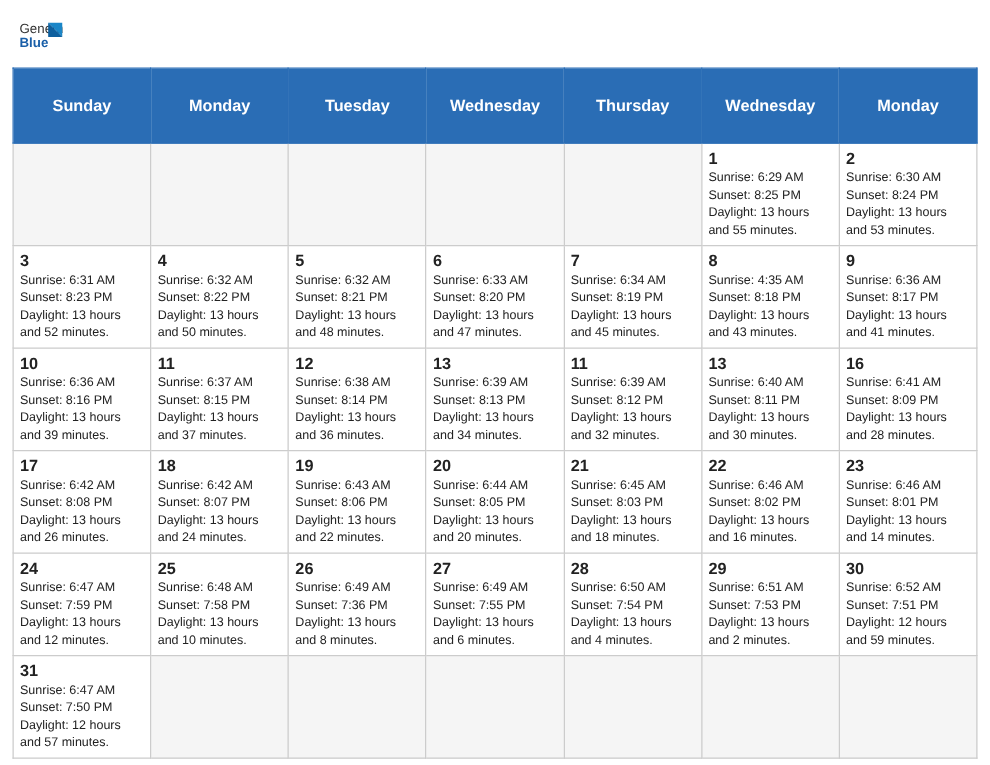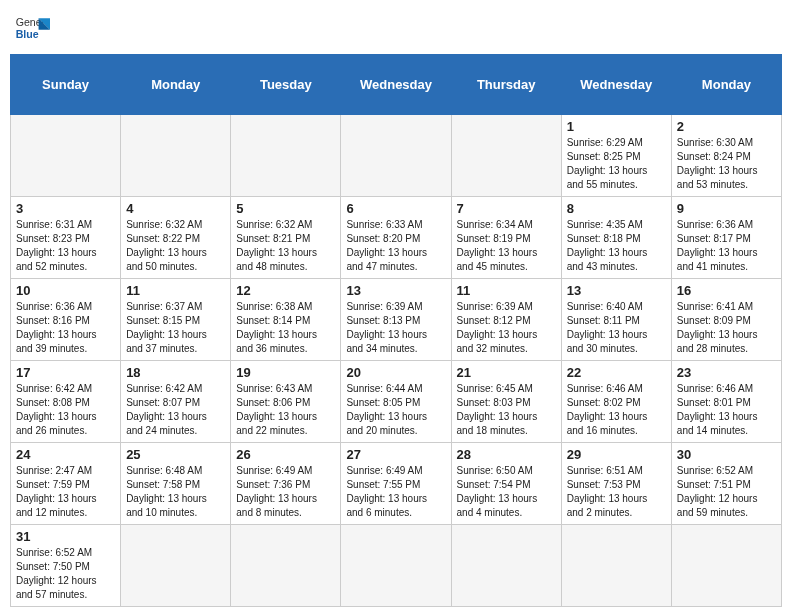--- a/index.html
+++ b/index.html
@@ -281,21 +281,21 @@
           <span class="day-number">23</span>
           <div class="day-info">Sunrise: 6:46 AM
 Sunset: 8:01 PM
 Daylight: 13 hours
 and 14 minutes.</div>
         </td>
       </tr>
       <tr>
         <td>
           <span class="day-number">24</span>
-          <div class="day-info">Sunrise: 2:47 AM
+          <div class="day-info">Sunrise: 6:47 AM
 Sunset: 7:59 PM
 Daylight: 13 hours
 and 12 minutes.</div>
         </td>
         <td>
           <span class="day-number">25</span>
           <div class="day-info">Sunrise: 6:48 AM
 Sunset: 7:58 PM
 Daylight: 13 hours
 and 10 minutes.</div>
@@ -332,21 +332,21 @@
           <span class="day-number">30</span>
           <div class="day-info">Sunrise: 6:52 AM
 Sunset: 7:51 PM
 Daylight: 12 hours
 and 59 minutes.</div>
         </td>
       </tr>
       <tr class="last-row">
         <td>
           <span class="day-number">31</span>
-          <div class="day-info">Sunrise: 6:52 AM
+          <div class="day-info">Sunrise: 6:47 AM
 Sunset: 7:50 PM
 Daylight: 12 hours
 and 57 minutes.</div>
         </td>
         <td class="empty"></td>
         <td class="empty"></td>
         <td class="empty"></td>
         <td class="empty"></td>
         <td class="empty"></td>
         <td class="empty"></td>

